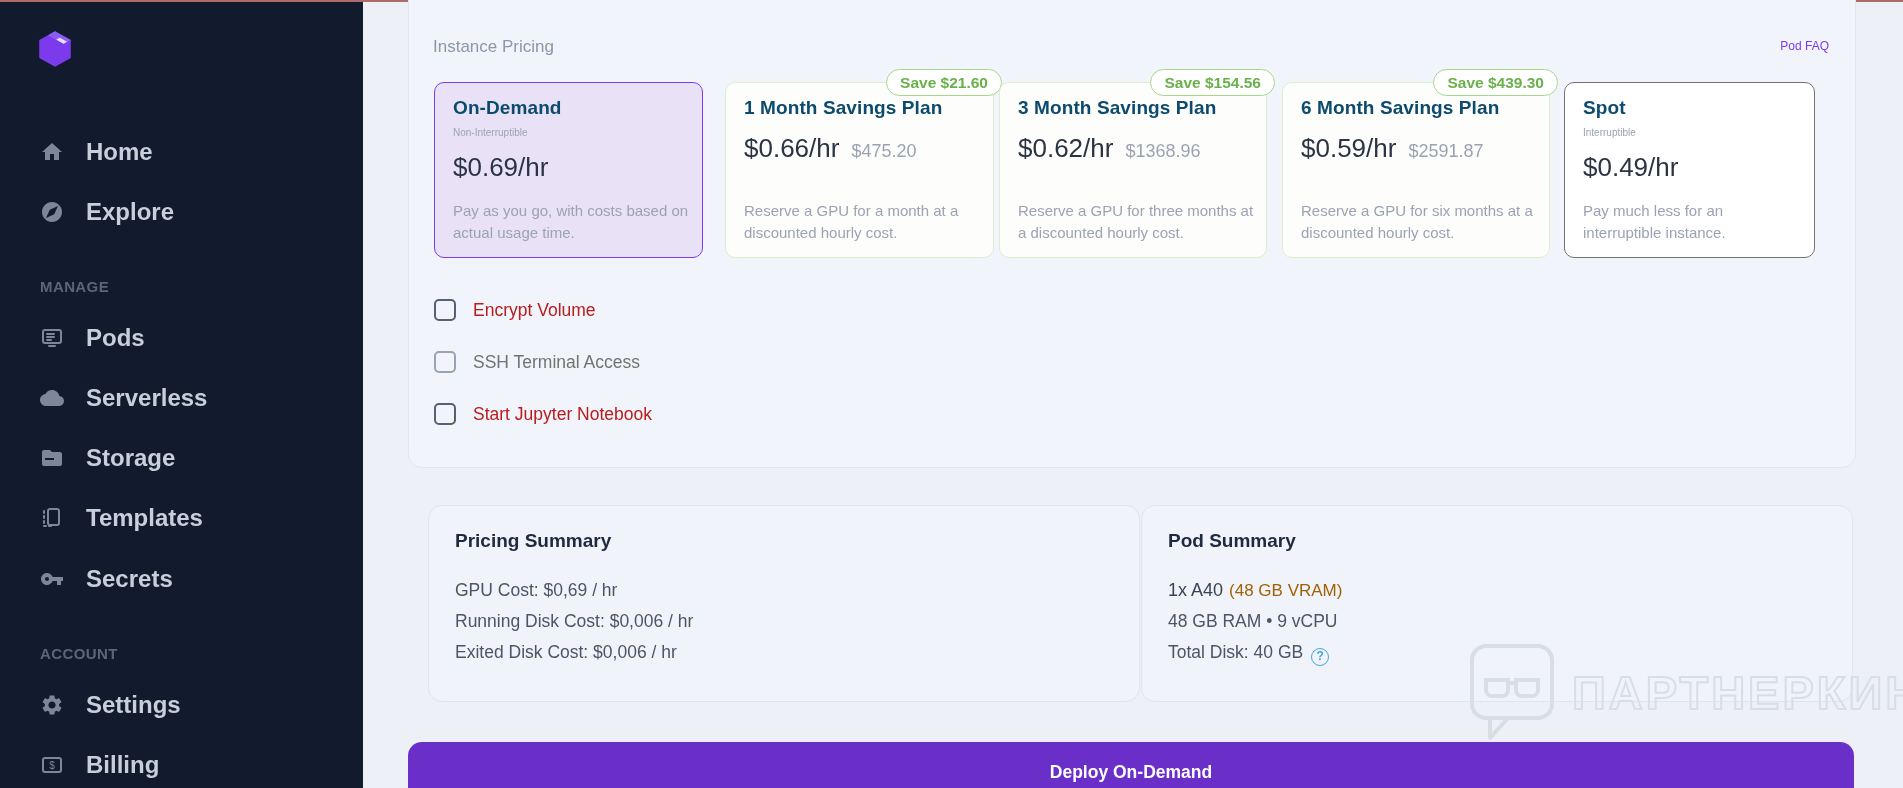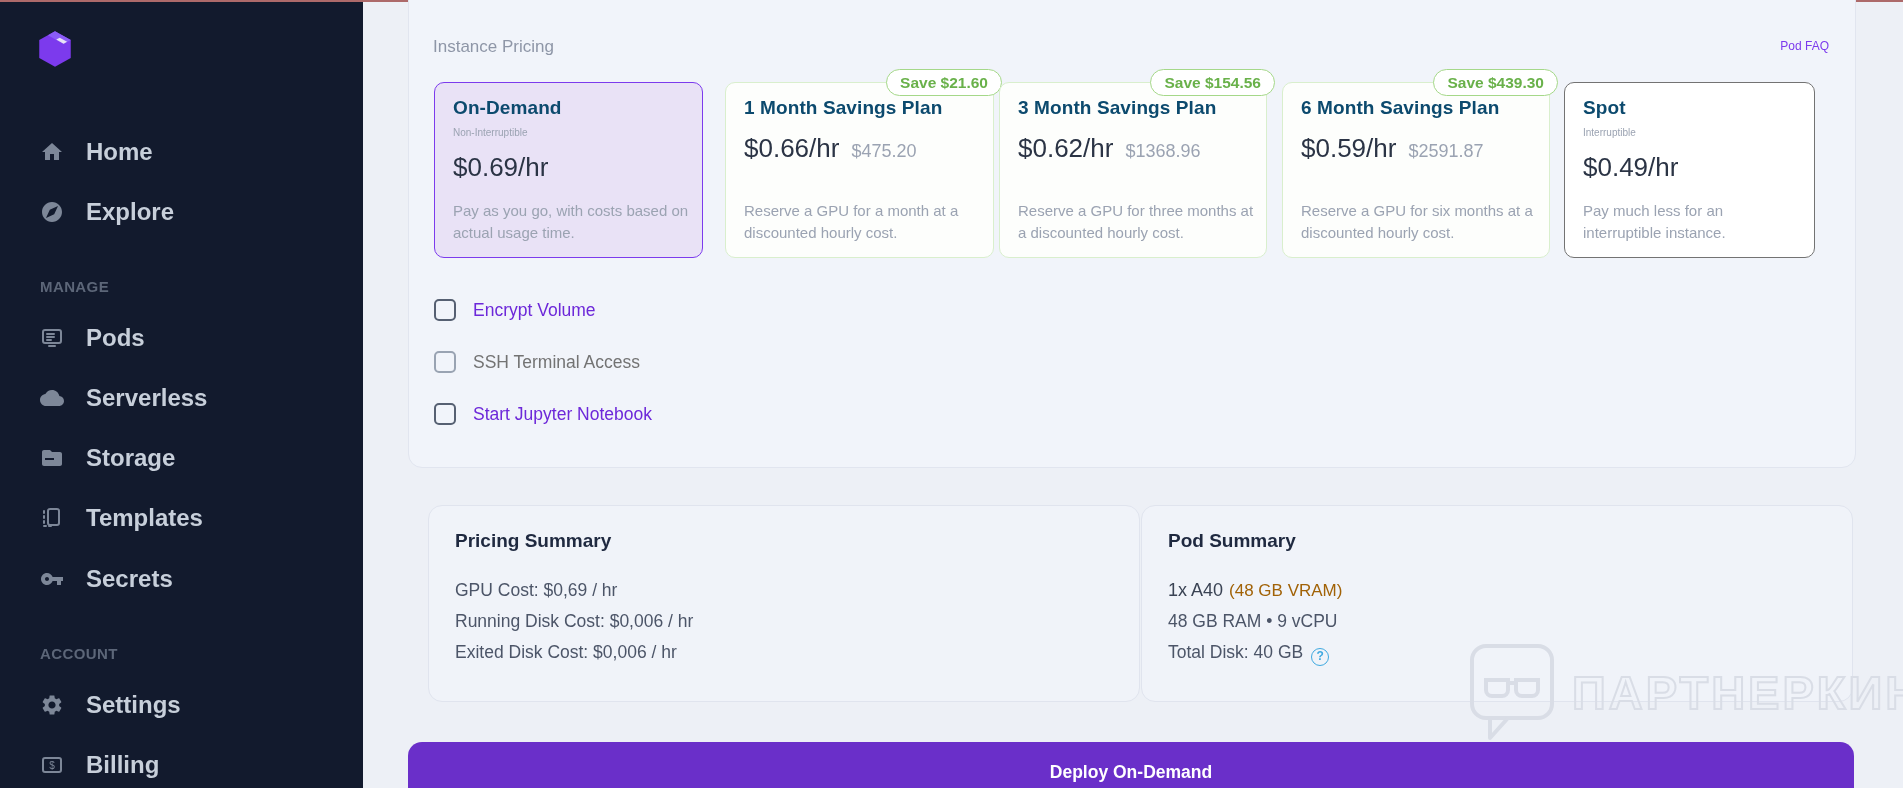--- a/index.html
+++ b/index.html
@@ -40,21 +40,21 @@
   .price-total { font-size:18px; color:#9ba3b2; }
   .card-desc { position:absolute; left:18px; right:12px; bottom:14px; font-size:15px; line-height:1.42; color:#9ba3b2; }
   .badge {
     position:absolute; top:-14px; right:-9px; height:27px; line-height:25px;
     padding:0 13px; background:#ffffff; border:1.5px solid #a5d889; border-radius:14px;
     color:#69b14a; font-size:15.5px; font-weight:600; white-space:nowrap;
   }
 
   .chk-row { position:absolute; left:25px; display:flex; align-items:center; gap:17px; height:26px; cursor:pointer; }
   .chk-box { width:22px; height:22px; border:2px solid #566072; border-radius:5px; background:transparent; }
-  .chk-lbl { font-size:17.5px; color:#6d28d9; }
+  .chk-lbl { font-size:17.5px; color:#b91c1c; }
   .chk-row.disabled .chk-box { border-color:#99a3b2; }
   .chk-row.disabled .chk-lbl { color:#737373; }
 
   
   .sum-card {
     position:absolute; top:505px; width:712px; height:197px;
     background:#f0f3f9; border:1px solid #e0e4ee; border-radius:14px; padding:24px 26px;
   }
   .sum-pricing { left:428px; }
   .sum-pod { left:1141px; }

